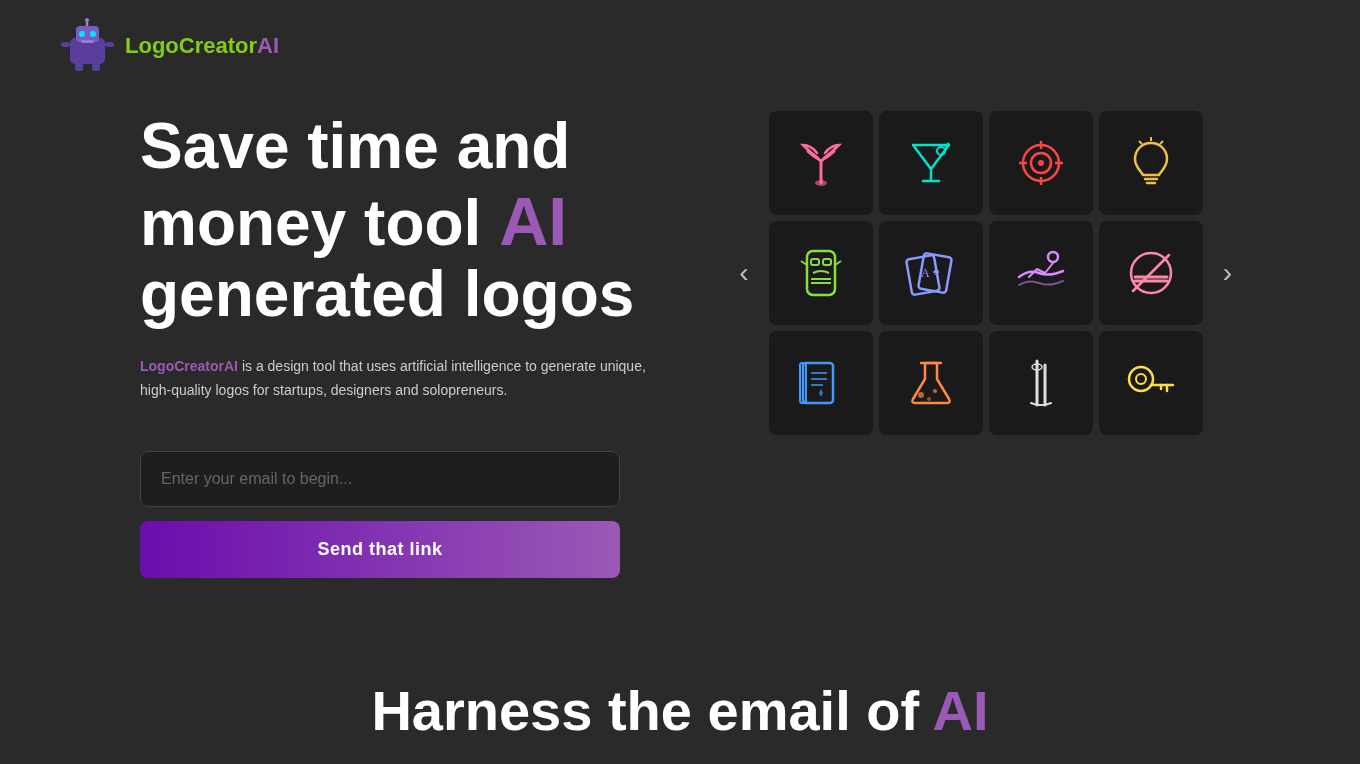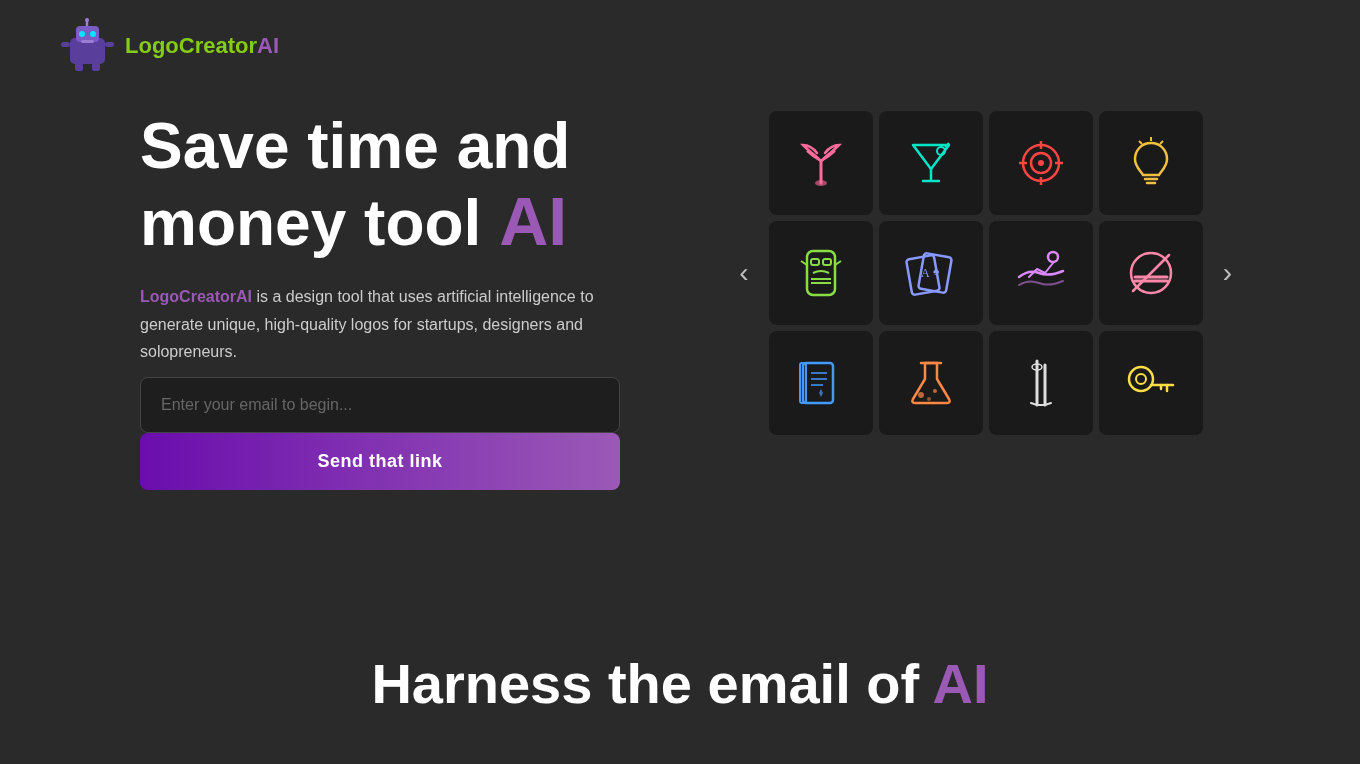--- a/index.html
+++ b/index.html
@@ -56,39 +56,40 @@
       line-height: 1.12;
       color: #ffffff;
       margin-bottom: 24px;
     }
     .hero-headline .ai-highlight {
       color: #9b59b6;
       font-size: 68px;
     }
 
     .hero-description {
-      font-size: 16px;
+      font-size: 14px;
       line-height: 1.7;
       color: #cccccc;
-      margin-bottom: 12px;
+      margin-bottom: 48px;
       max-width: 520px;
     }
     .hero-description .brand-link {
       color: #9b59b6;
       font-weight: 600;
     }
 
     .email-input {
       width: 480px;
       padding: 18px 20px;
       background: #1e1e1e;
       border: 1.5px solid #444;
       border-radius: 8px;
       color: #aaa;
       font-size: 16px;
+      margin-bottom: 14px;
       display: block;
       outline: none;
     }
     .email-input::placeholder { color: #666; }
 
     .send-btn {
       width: 480px;
       padding: 18px;
       background: linear-gradient(90deg, #6a0dad, #9b59b6);
       border: none;
@@ -187,20 +188,21 @@
       <span>LogoCreator</span><span style="color:#9b59b6;">AI</span>
     </span>
   </div>
 </nav>
 
 <section class="hero">
   <div class="hero-left">
     <h1 class="hero-headline">
       <span>Save time and</span><br>
       <span>money tool</span> <span class="ai-highlight">AI</span><br>
+      <span>generated logos</span>
     </h1>
     <p class="hero-description">
       <span class="brand-link">LogoCreatorAI</span><span> is a design tool that uses artificial intelligence to generate unique, high-quality logos for startups, designers and solopreneurs.</span>
     </p>
     <input type="email" class="email-input" placeholder="Enter your email to begin..." style="">
     <button class="send-btn">
       <span>Send that link</span>
     </button>
   </div>
 

